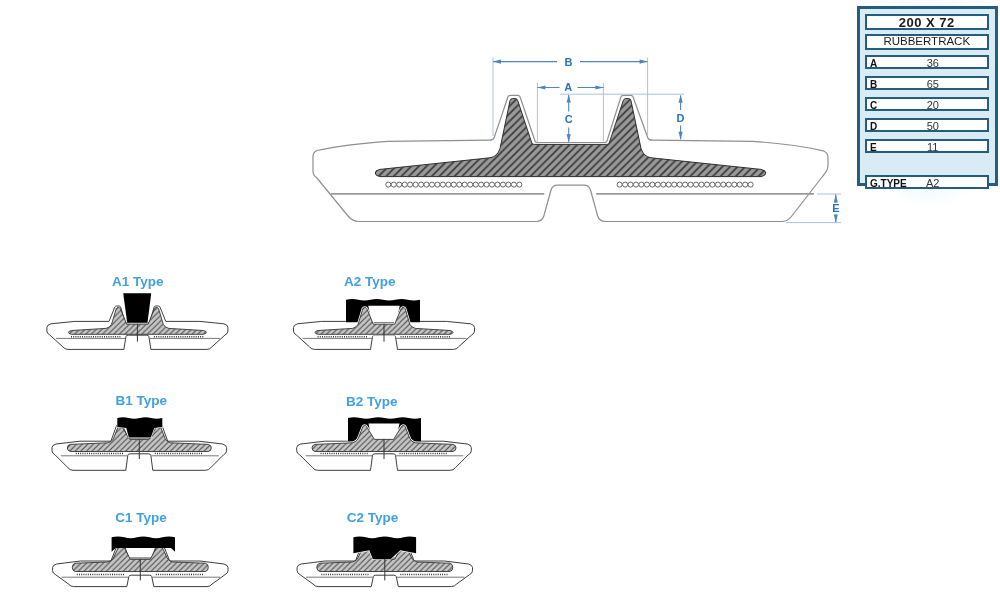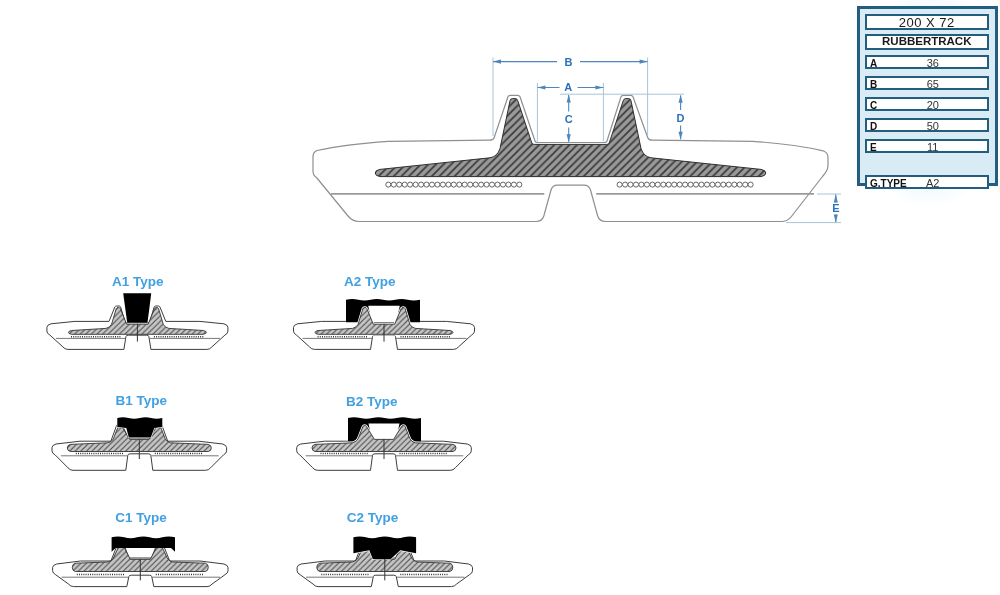--- a/index.html
+++ b/index.html
@@ -5,22 +5,22 @@
 #page{position:relative;width:1000px;height:595px;overflow:hidden;background:#fff;
   font-family:"Liberation Sans",sans-serif;}
 #art{position:absolute;left:0;top:0;}
 #halo{position:absolute;left:843px;top:0;width:157px;height:245px;
   background:radial-gradient(ellipse 62% 58% at 55% 40%, rgba(183,222,240,.9), rgba(183,222,240,0) 78%);}
 #tbl{position:absolute;left:857px;top:6px;width:140.5px;height:179.5px;box-sizing:border-box;
   border:3.5px solid #235e7e;background:#d9ecf5;}
 .tbox,.trow{position:absolute;left:5px;width:123.5px;box-sizing:border-box;
   border:2px solid #235e7e;background:#fff;}
 .trow{height:14.2px;}
-.t1{display:block;text-align:right;font-weight:normal;font-size:13px;line-height:13px;color:#1a1a1a;letter-spacing:.5px;}
-.t2{display:block;text-align:center;font-weight:bold;font-size:11.5px;line-height:11.5px;color:#1a1a1a;}
+.t1{display:block;text-align:right;font-weight:bold;font-size:13px;line-height:13px;color:#1a1a1a;letter-spacing:.5px;}
+.t2{display:block;text-align:center;font-weight:normal;font-size:11.5px;line-height:11.5px;color:#1a1a1a;}
 .tbox{display:flex;align-items:center;justify-content:center;}
 .tl{position:absolute;left:3px;top:0px;font-weight:bold;font-size:10px;line-height:13.5px;color:#111;}
 .tv{position:absolute;left:0;width:100%;text-align:center;top:0px;font-size:11px;line-height:13.5px;color:#333;
   padding-left:12px;box-sizing:border-box;}
 </style></head>
 <body>
 <div id="page">
 <svg id="art" width="1000" height="595" viewBox="0 0 1000 595" font-family="Liberation Sans, sans-serif">
 <defs>
 <pattern id="hm" width="7.6" height="7.6" patternUnits="userSpaceOnUse">

